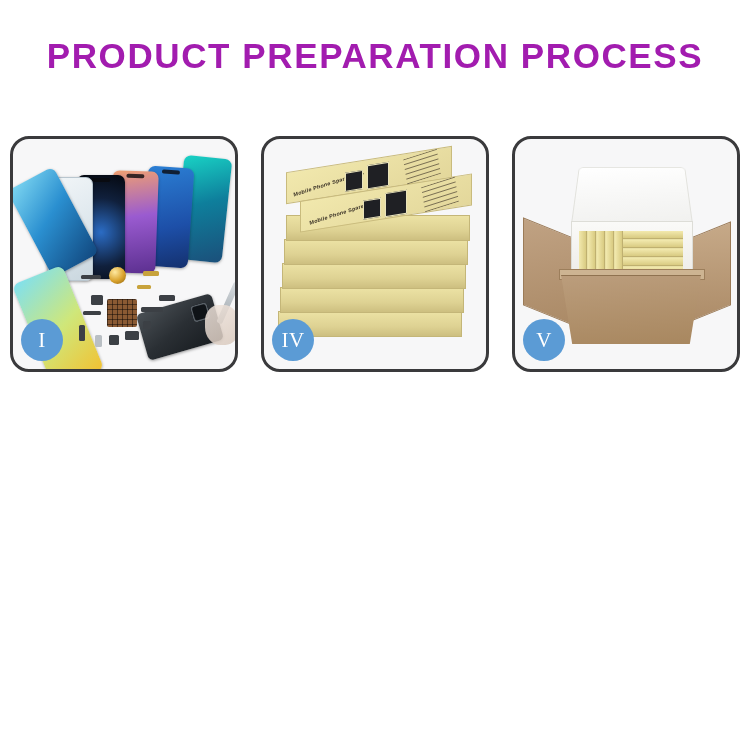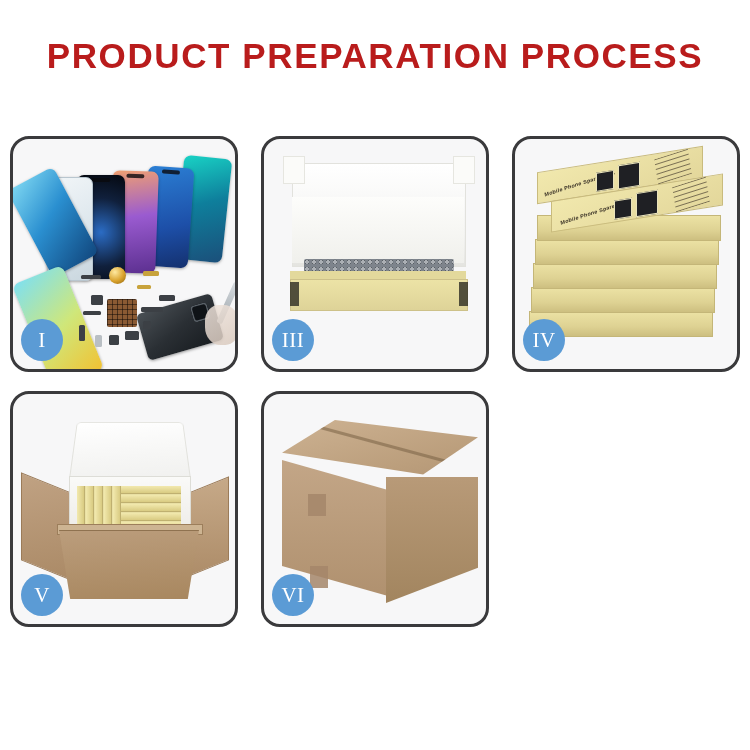--- a/index.html
+++ b/index.html
@@ -17,21 +17,21 @@
 
   
   .header {
     padding-top: 38px;
     text-align: center;
   }
   .title {
     font-family: "Liberation Sans", sans-serif;
     font-size: 35px;
     font-weight: bold;
-    color: #b91c1c;
+    color: #a21caf;
     letter-spacing: 1.6px;
     line-height: 1;
     white-space: nowrap;
   }
   .subtitle {
     margin-top: 14px;
     font-size: 15.5px;
     color: #2b2b2b;
     letter-spacing: 0.15px;
     white-space: nowrap;
@@ -453,30 +453,20 @@
       <div class="prt" style="left:130px; top:182px; width:8px;  height:8px;"></div>
       <div class="prt" style="left:146px; top:156px; width:16px; height:6px;"></div>
 
       <div class="driver"></div>
       <div class="hand"></div>
     </div>
     <div class="badge">I</div>
   </div>
 
 
-  <div class="panel">
-    <div class="stage">
-      <div class="fb-lid"></div>
-      <div class="fb-foam"></div>
-      <div class="fb-contents"></div>
-      <div class="fb-ledge"></div>
-      <div class="fb-front"></div>
-    </div>
-    <div class="badge">III</div>
-  </div>
 
   <div class="panel">
     <div class="stage">
       <div class="stack">
 
         <div class="sb" style="left:4px;  top:154px; width:182px; height:24px;"></div>
         <div class="sb" style="left:6px;  top:130px; width:182px; height:24px;"></div>
         <div class="sb" style="left:8px;  top:106px; width:182px; height:24px;"></div>
         <div class="sb" style="left:10px; top:82px;  width:182px; height:24px;"></div>
         <div class="sb" style="left:12px; top:58px;  width:182px; height:24px;"></div>
@@ -516,28 +506,14 @@
         <span class="h" style="top:18px;"></span>
         <span class="h" style="top:27px;"></span>
         <span class="h" style="top:36px;"></span>
       </div>
       <div class="c5-rim"></div>
       <div class="c5-body"></div>
     </div>
     <div class="badge">V</div>
   </div>
 
-  <div class="panel">
-    <div class="stage">
-      <div class="c6">
-        <div class="c6-top">
-          <span class="c6-seam"></span>
-        </div>
-        <div class="c6-left"></div>
-        <div class="c6-right"></div>
-        <div class="c6-tape" style="left:26px; top:74px;  width:18px; height:22px;"></div>
-        <div class="c6-tape" style="left:28px; top:146px; width:18px; height:22px;"></div>
-      </div>
-    </div>
-    <div class="badge">VI</div>
-  </div>
 
 </div>
 
 </body></html>

